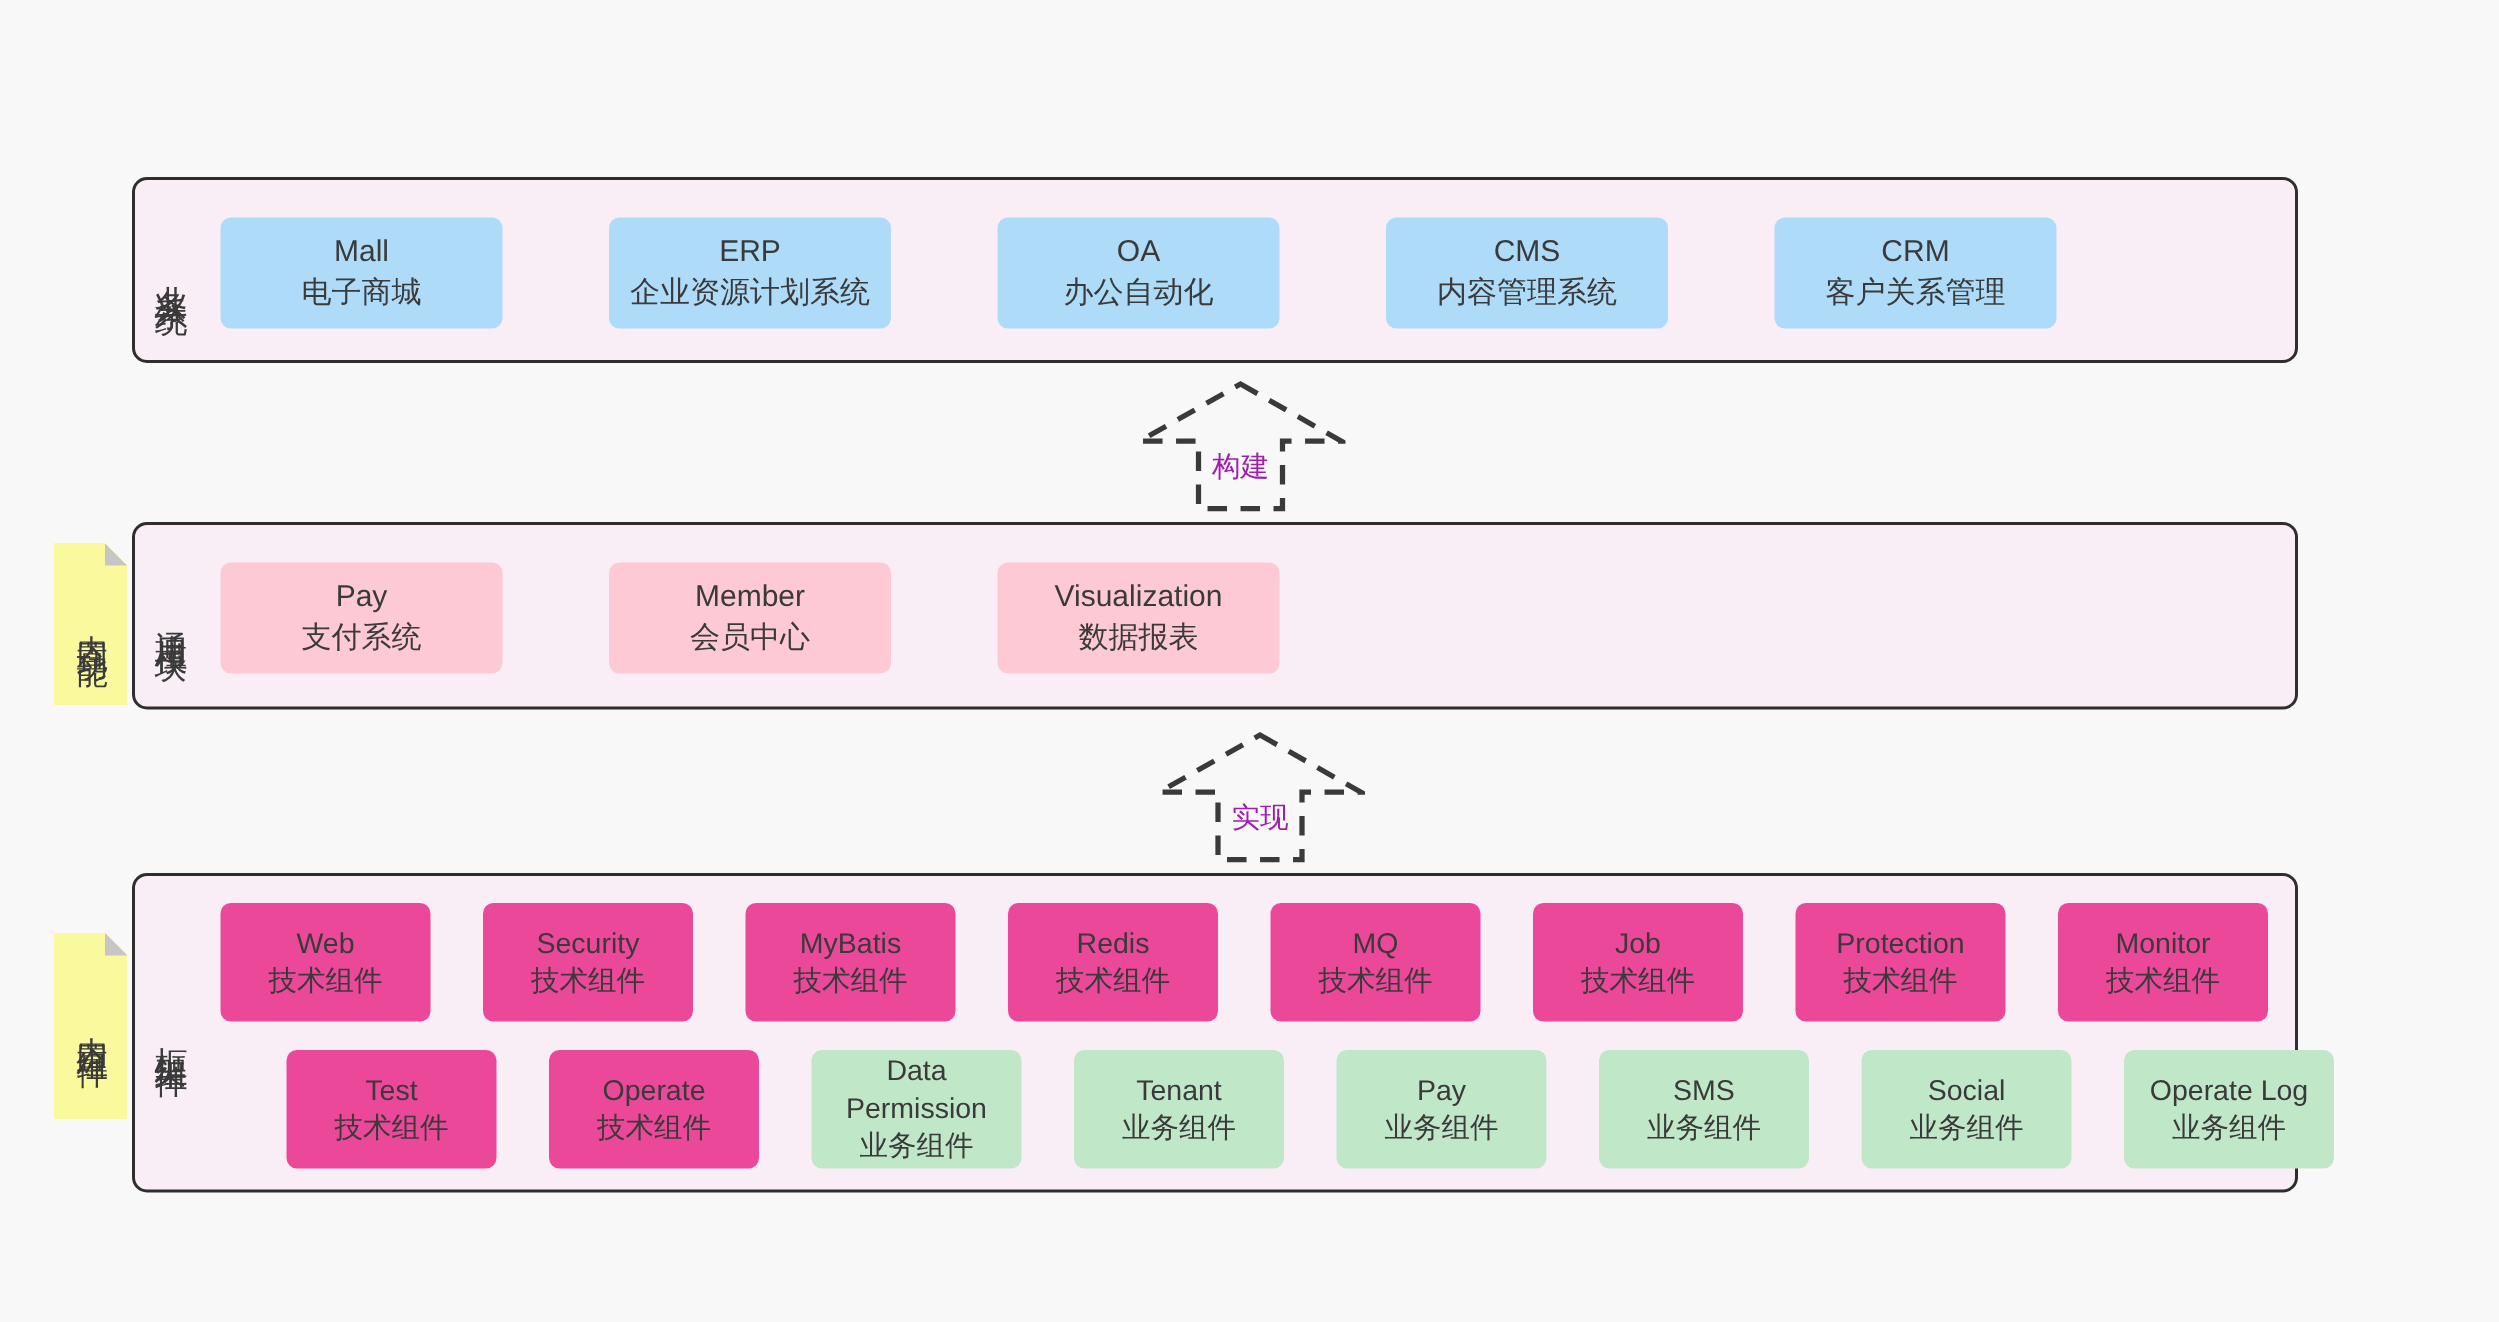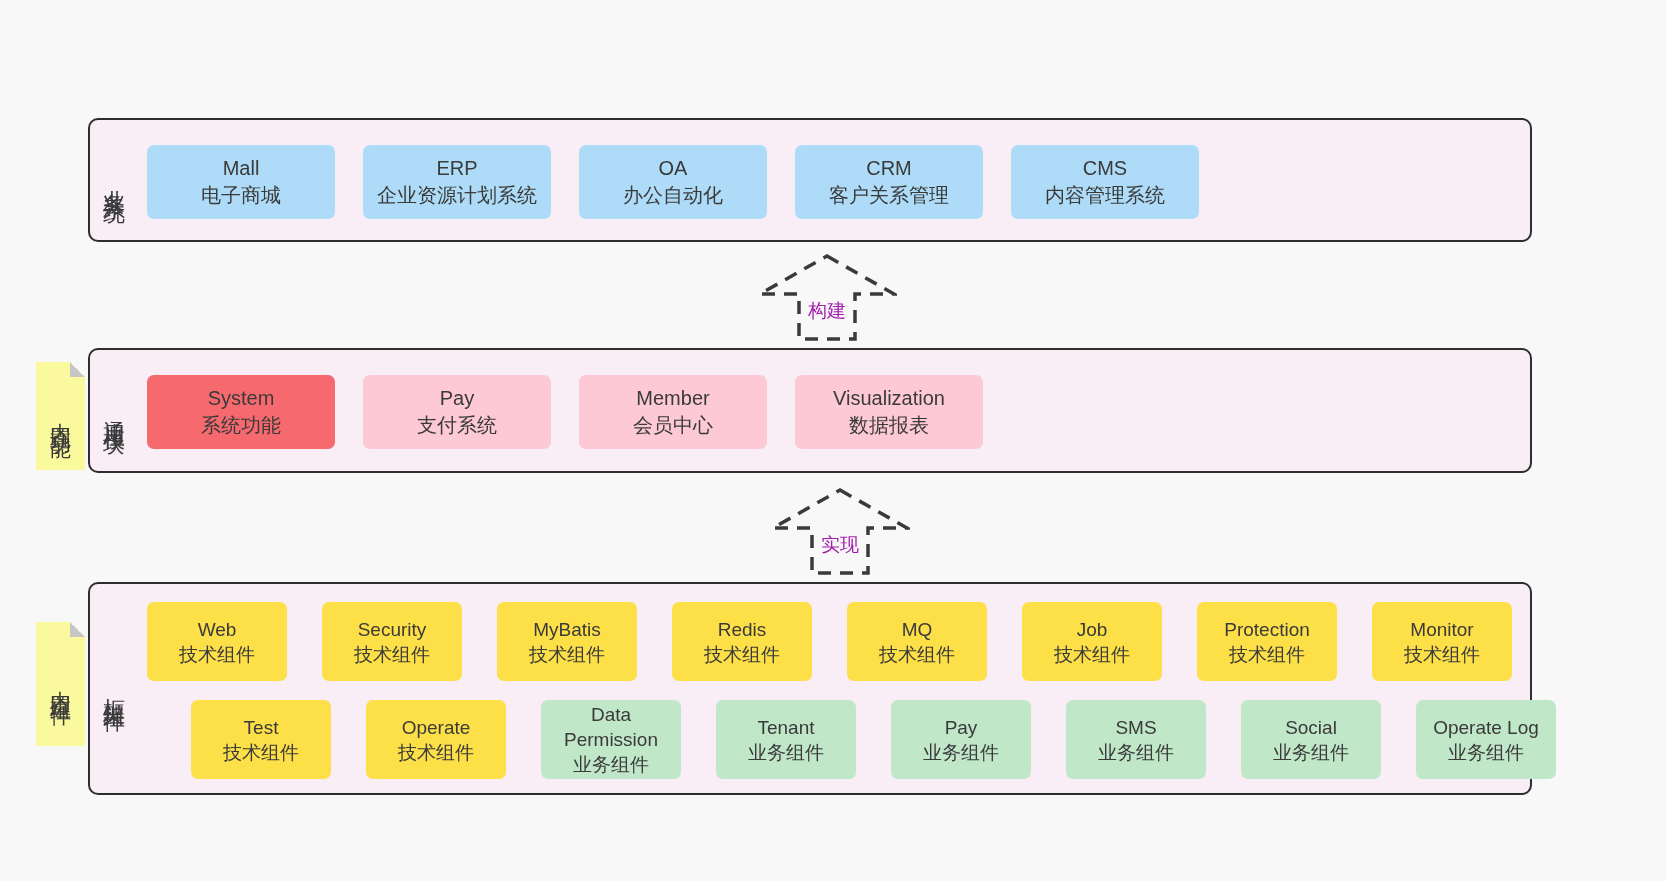--- a/index.html
+++ b/index.html
@@ -9,32 +9,32 @@
   }
   .band{
     position:absolute;left:88px;width:1444px;box-sizing:border-box;
     background:#f9edf6;border:2px solid #2e2e2e;border-radius:10px;
   }
   .band-label{
     position:absolute;left:9px;top:50%;transform:translateY(-50%);
     writing-mode:vertical-rl;text-orientation:upright;
     font-size:22px;letter-spacing:4px;color:#3a3a3a;white-space:nowrap;
   }
-  .band-row{position:absolute;left:57px;display:flex;gap:28px;}
+  .band-row{position:absolute;left:57px;display:flex;gap:71px;}
   .band-row.small{gap:35px;}
   .box{
     border-radius:7px;display:flex;flex-direction:column;justify-content:center;
     align-items:center;text-align:center;font-size:20px;line-height:27px;box-sizing:border-box;
   }
   .box.wide{width:188px;height:74px;}
   .box.small{width:140px;height:79px;font-size:19px;line-height:25px;padding:2px 6px;}
   .v-blue{background:#aedcf8;}
   .v-red{background:#f5696f;}
   .v-pink{background:#fdc9d4;}
-  .v-green{background:#fde047;}
+  .v-green{background:#ec4899;}
   .v-lightgreen{background:#c1e7c9;}
   .note{
     position:absolute;left:36px;width:49px;background:#fbf99e;
     display:flex;align-items:center;justify-content:center;
     clip-path:polygon(0 0, calc(100% - 15px) 0, 100% 15px, 100% 100%, 0 100%);
   }
   .note::after{
     content:'';position:absolute;top:0;right:0;width:15px;height:15px;
     background:linear-gradient(225deg, rgba(0,0,0,0) 0 50%, #c6c6c6 50% 100%);
   }
@@ -63,44 +63,40 @@
         </div>
         <div class="box wide v-blue">
           <div>ERP</div>
           <div>企业资源计划系统</div>
         </div>
         <div class="box wide v-blue">
           <div>OA</div>
           <div>办公自动化</div>
         </div>
         <div class="box wide v-blue">
+          <div>CMS</div>
+          <div>内容管理系统</div>
+        </div>
+        <div class="box wide v-blue">
           <div>CRM</div>
           <div>客户关系管理</div>
-        </div>
-        <div class="box wide v-blue">
-          <div>CMS</div>
-          <div>内容管理系统</div>
         </div>
       </div>
   </section>
 
   <div class="arrow" style="left:757px;top:253px;">
     <svg width="140" height="90" viewBox="0 0 140 90">
       <polygon points="70,3 137,41 98,41 98,86 42,86 42,41 3,41" fill="none" stroke="#3a3a3a" stroke-width="3.5" stroke-dasharray="13 9"></polygon>
     </svg>
     <span class="arrow-label">构建</span>
   </div>
 
   <section class="band" style="top:348px;height:125px;">
     <div class="band-label">通用模块</div>
     <div class="band-row" id="band-1-row" style="top:25px;">
-        <div class="box wide v-red">
-          <div>System</div>
-          <div>系统功能</div>
-        </div>
         <div class="box wide v-pink">
           <div>Pay</div>
           <div>支付系统</div>
         </div>
         <div class="box wide v-pink">
           <div>Member</div>
           <div>会员中心</div>
         </div>
         <div class="box wide v-pink">
           <div>Visualization</div>

